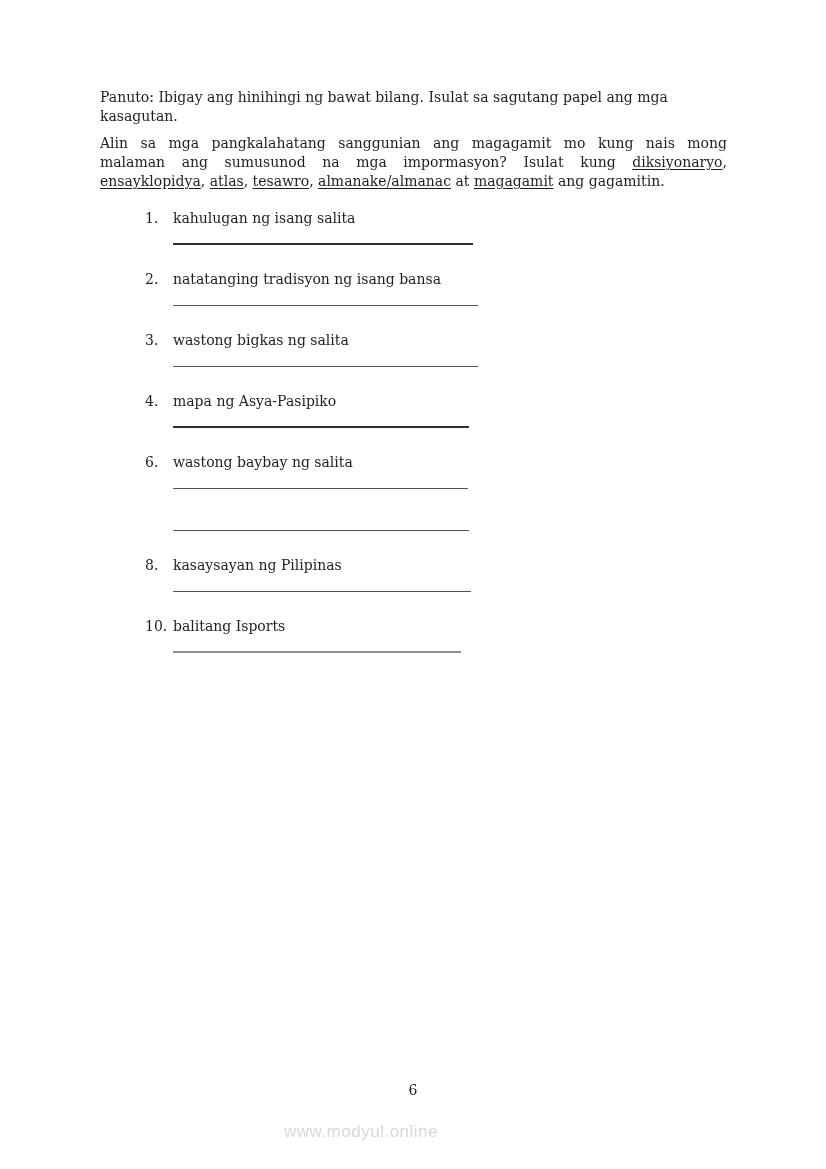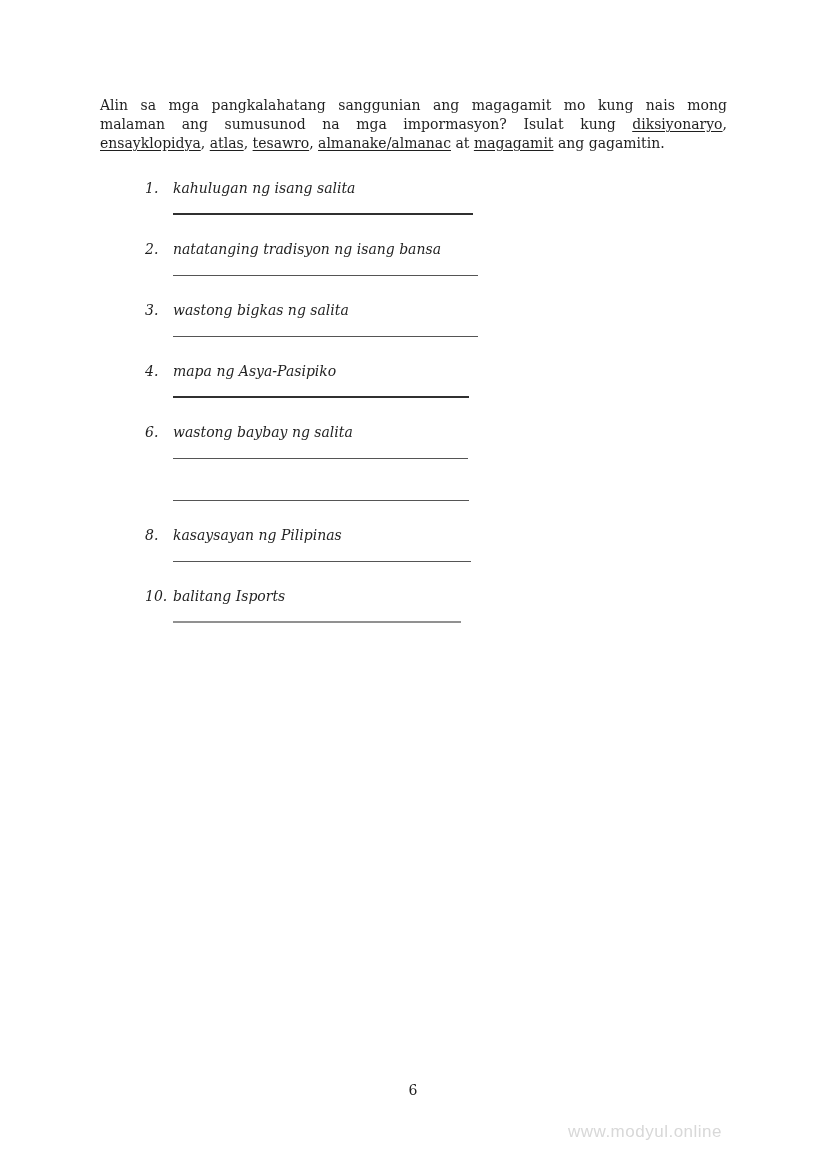--- a/index.html
+++ b/index.html
@@ -17,21 +17,21 @@
     left: 100px;
     top: 88px;
     width: 627px;
     font-size: 14px;
     line-height: 19px;
   }
   .pline { white-space: nowrap; }
   .intro { margin-top: 8px; }
   .jline { text-align: justify; text-align-last: justify; }
   .u { text-decoration: underline; text-underline-offset: 2px; }
-  .qlist { margin-top: 26px; padding-left: 45px; font-style: italic; }
+  .qlist { margin-top: 18px; padding-left: 45px; }
   .q-item { }
   .q-line { height: 19px; white-space: nowrap; }
   .q-num { display: inline-block; width: 28px; }
   .q-blank {
     box-sizing: border-box;
     height: 17px;
     margin-left: 28px;
     margin-bottom: 25px;
     border-bottom: 1px solid #555555;
   }
@@ -42,33 +42,37 @@
     left: 0; top: 1082px;
     width: 826px;
     text-align: center;
     font-size: 14px;
     color: #1f1f1f;
   }
   .watermark {
     position: absolute;
     left: 0; top: 1122px;
     width: 722px;
-    text-align: right;
+    text-align: center;
     font-family: "Liberation Sans", "DejaVu Sans", sans-serif;
     font-size: 17px;
     letter-spacing: 0.5px;
     color: #d8d8d8;
   }
 </style>
 </head>
 <body>
 
 <div class="page">
   <div class="content">
 
+    <div>
+      <div class="pline">Panuto: Ibigay ang hinihingi ng bawat bilang. Isulat sa sagutang papel ang mga</div>
+      <div class="pline">kasagutan.</div>
+    </div>
 
     <div class="intro">
       <div class="jline">Alin sa mga pangkalahatang sanggunian ang magagamit mo kung nais mong</div>
       <div class="jline"><span>malaman ang sumusunod na mga impormasyon? Isulat kung </span><span class="u">diksiyonaryo</span><span>,</span></div>
       <div><span class="u">ensayklopidya</span><span>, </span><span class="u">atlas</span><span>, </span><span class="u">tesawro</span><span>, </span><span class="u">almanake/almanac</span><span> at </span><span class="u">magagamit</span><span> ang gagamitin.</span></div>
     </div>
 
     <div class="qlist">
 
       <div class="q-item">

